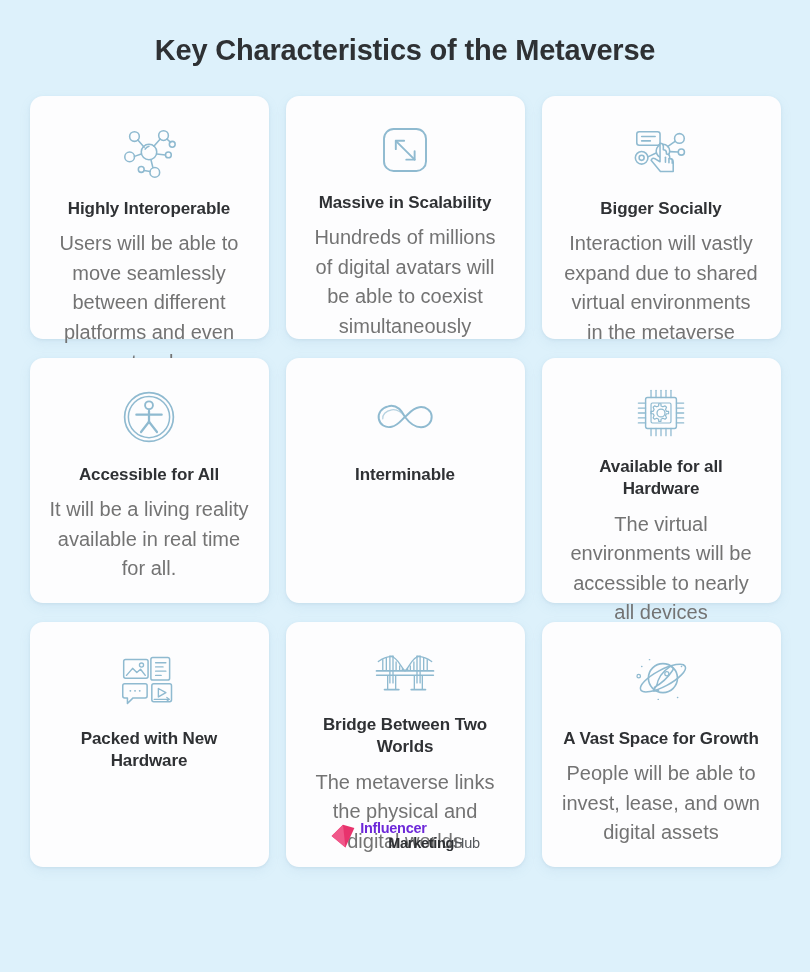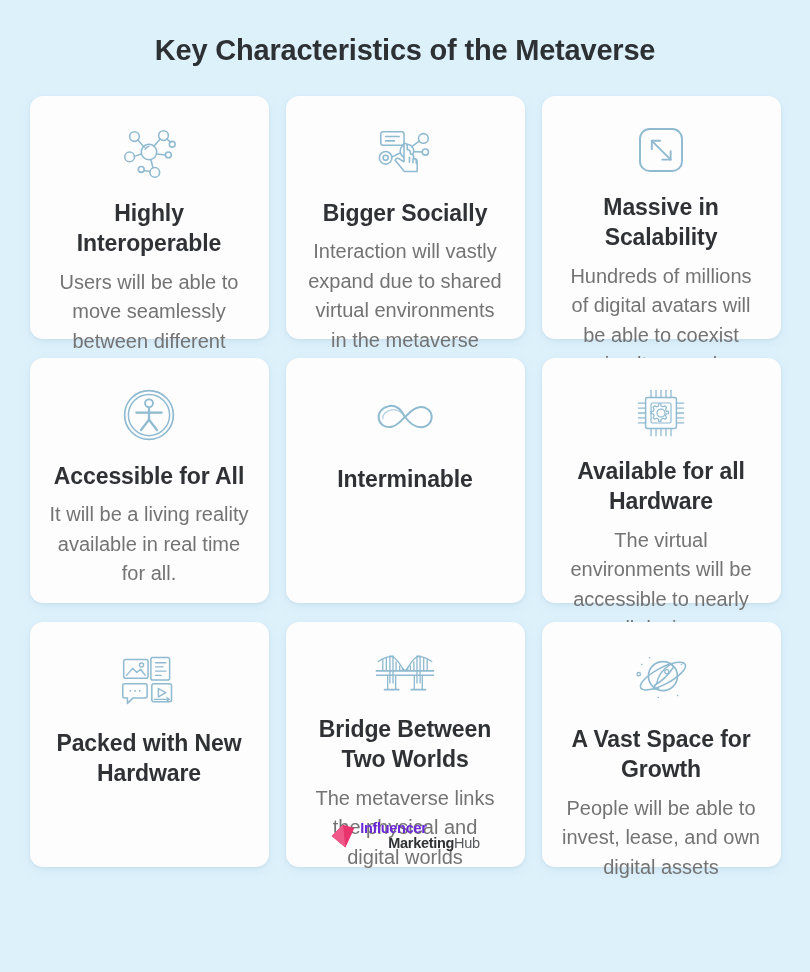--- a/index.html
+++ b/index.html
@@ -71,21 +71,21 @@
   .card-icon svg {
     display: block;
     stroke: #8fbad0;
     fill: none;
     stroke-width: 1.6;
     stroke-linecap: round;
     stroke-linejoin: round;
   }
 
   .card-title {
-    font-size: 23px;
+    font-size: 17px;
     font-weight: bold;
     color: #2f3134;
     line-height: 1.32;
     letter-spacing: -0.1px;
     margin-bottom: 9px;
     padding: 0 4px;
   }
 
   .card-body {
     font-size: 20px;
@@ -168,53 +168,53 @@
           <line x1="40" y1="33" x2="49" y2="34"></line>
           <line x1="27" y1="50" x2="33" y2="51"></line>
         </svg>
       </div>
       <div class="card-title">Highly Interoperable</div>
       <div class="card-body">Users will be able to move seamlessly between different platforms and even networks</div>
     </div>
 
     <div class="card">
       <div class="card-icon">
+        <svg viewBox="0 0 64 64" width="56" height="56">
+          <rect x="8" y="8" width="48" height="48" rx="11" stroke-width="2.2"></rect>
+          <line x1="21.5" y1="21.5" x2="43" y2="43" stroke-width="2.2"></line>
+          <polyline points="21.5,31 21.5,21.5 31,21.5" stroke-width="2.2"></polyline>
+          <polyline points="43,33.5 43,43 33.5,43" stroke-width="2.2"></polyline>
+        </svg>
+      </div>
+      <div class="card-title">Massive in Scalability</div>
+      <div class="card-body">Hundreds of millions of digital avatars will be able to coexist simultaneously</div>
+    </div>
+
+    <div class="card">
+      <div class="card-icon">
         <svg viewBox="0 0 64 64" width="62" height="62">
           <rect x="7" y="10" width="24" height="14" rx="2.5"></rect>
           <line x1="12" y1="15" x2="26" y2="15"></line>
           <line x1="12" y1="19.5" x2="21" y2="19.5"></line>
           <circle cx="34" cy="30" r="7"></circle>
           <circle cx="51" cy="17" r="5"></circle>
           <circle cx="53" cy="31" r="3.2"></circle>
           <circle cx="12" cy="37" r="6.5"></circle>
           <circle cx="12" cy="37" r="2.6"></circle>
           <line x1="38.8" y1="25.4" x2="46.5" y2="20"></line>
           <line x1="41" y1="30.6" x2="49.8" y2="31"></line>
           <line x1="18.5" y1="36" x2="27" y2="32"></line>
           <path d="M31 28 v13 l-5 -3 q-3.4 -1.6 -4.2 1.6 l9.6 11.4 h13.2 v-9.6 q0 -3.6 -3.6 -3.6 v-1.4 q0 -3.4 -3.4 -3.4 v-1.2 q0 -3.2 -3.2 -3.2 v-3.6 q0 -3 -3.4 -3z" fill="#fdfdfe"></path>
           <line x1="36.6" y1="36.4" x2="36.6" y2="41.6"></line>
           <line x1="40.2" y1="37.6" x2="40.2" y2="42"></line>
           <line x1="43.6" y1="39" x2="43.6" y2="42.6"></line>
         </svg>
       </div>
       <div class="card-title">Bigger Socially</div>
       <div class="card-body">Interaction will vastly expand due to shared virtual environments in the metaverse</div>
-    </div>
-
-    <div class="card">
-      <div class="card-icon">
-        <svg viewBox="0 0 64 64" width="56" height="56">
-          <rect x="8" y="8" width="48" height="48" rx="11" stroke-width="2.2"></rect>
-          <line x1="21.5" y1="21.5" x2="43" y2="43" stroke-width="2.2"></line>
-          <polyline points="21.5,31 21.5,21.5 31,21.5" stroke-width="2.2"></polyline>
-          <polyline points="43,33.5 43,43 33.5,43" stroke-width="2.2"></polyline>
-        </svg>
-      </div>
-      <div class="card-title">Massive in Scalability</div>
-      <div class="card-body">Hundreds of millions of digital avatars will be able to coexist simultaneously</div>
     </div>
 
     <div class="card">
       <div class="card-icon">
         <svg viewBox="0 0 64 64" width="60" height="60">
           <circle cx="32" cy="32" r="26" stroke-width="1.8"></circle>
           <circle cx="32" cy="32" r="22" stroke-width="1.6"></circle>
           <circle cx="32" cy="19.5" r="4.2" stroke-width="2"></circle>
           <line x1="32" y1="25.5" x2="32" y2="38" stroke-width="2.4"></line>
           <line x1="18.5" y1="29.5" x2="45.5" y2="29.5" stroke-width="2.4"></line>

